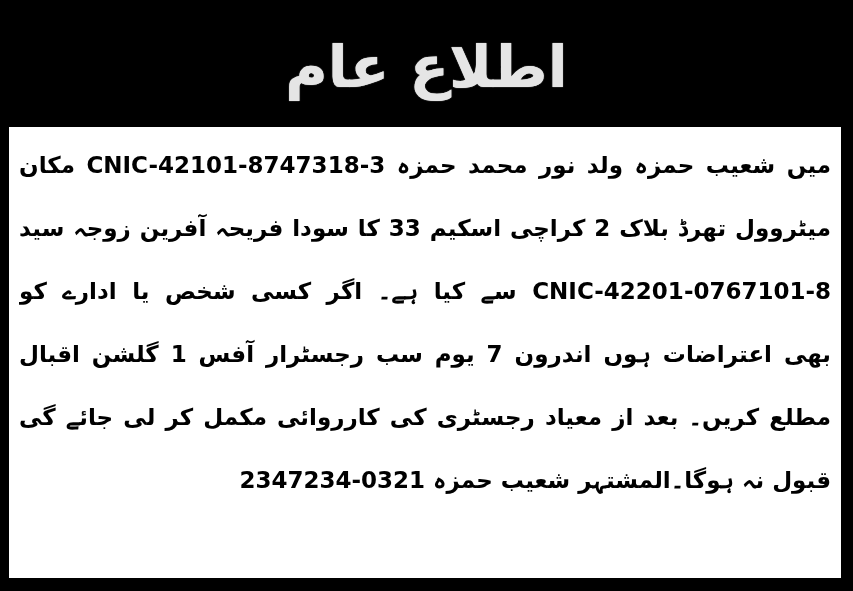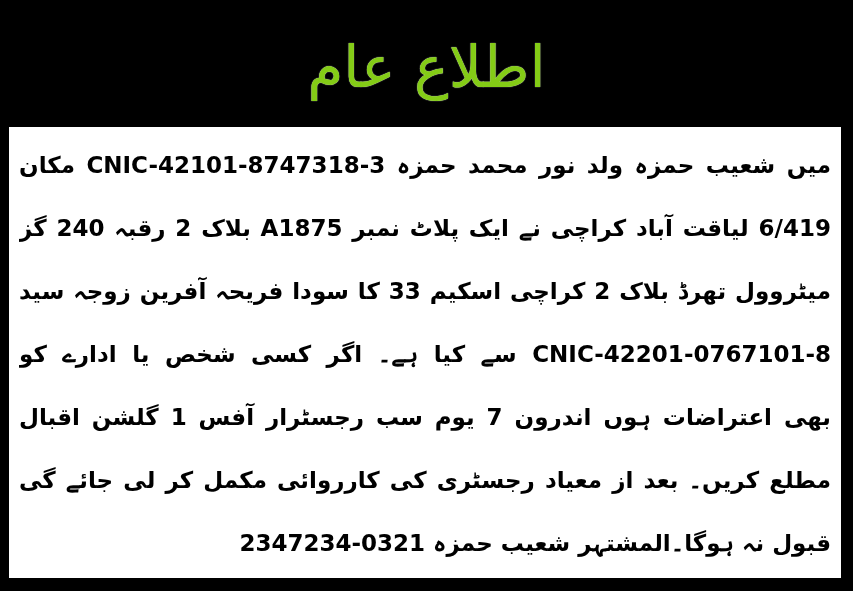--- a/index.html
+++ b/index.html
@@ -14,23 +14,23 @@
   .header-band {
     position: absolute;
     top: 0; left: 0; right: 0;
     height: 127px;
     display: flex;
     align-items: center;
     justify-content: center;
   }
   .notice-title {
     direction: rtl;
-    color: #84cc16;
+    color: #e5e5e5;
     font-size: 58px;
-    font-weight: normal;
+    font-weight: bold;
     letter-spacing: 2px;
     line-height: 1;
     padding-top: 6px;
     text-shadow: 0 0 1px #ffffff;
     text-align: right;
   }
   .paper {
     position: absolute;
     left: 9px;
     right: 12px;
@@ -62,21 +62,20 @@
 <body>
 
 <div class="page">
 
   <div class="header-band">
     <div class="notice-title">اطلاع عام</div>
   </div>
 
   <div class="paper">
     <div class="notice-line">میں شعیب حمزہ ولد نور محمد حمزہ CNIC-42101-8747318-3 مکان نمبر</div>
-    <div class="notice-line">6/419 لیاقت آباد کراچی نے ایک پلاٹ نمبر A1875 بلاک 2 رقبہ 240 گز</div>
     <div class="notice-line">میٹروول تھرڈ بلاک 2 کراچی اسکیم 33 کا سودا فریحہ آفرین زوجہ سید ارشد حسین</div>
     <div class="notice-line">CNIC-42201-0767101-8 سے کیا ہے۔ اگر کسی شخص یا ادارے کو کوئی</div>
     <div class="notice-line">بھی اعتراضات ہوں اندرون 7 یوم سب رجسٹرار آفس 1 گلشن اقبال ٹاؤن کراچی کو</div>
     <div class="notice-line">مطلع کریں۔ بعد از معیاد رجسٹری کی کارروائی مکمل کر لی جائے گی اور کوئی عذر قابل</div>
     <div class="notice-line last-line">قبول نہ ہوگا۔المشتہر شعیب حمزہ 0321-2347234</div>
   </div>
 
 </div>
 
 </body></html>

